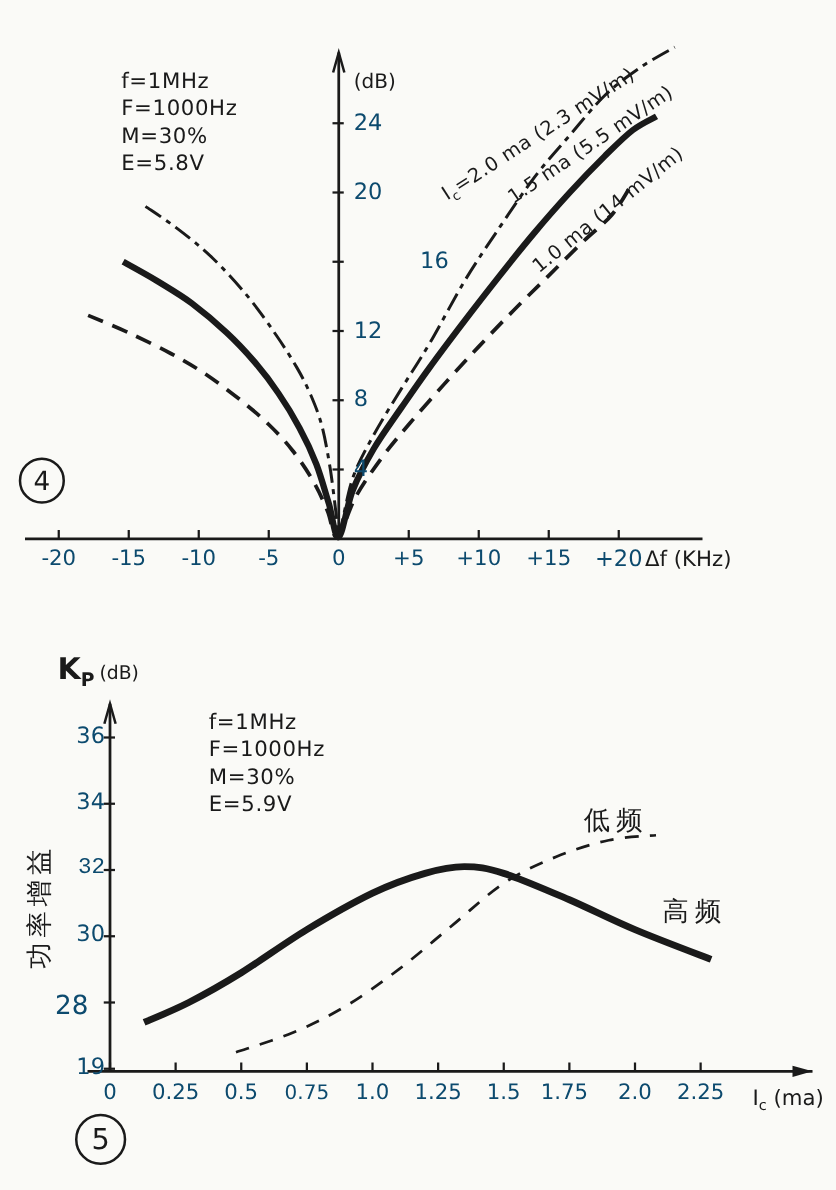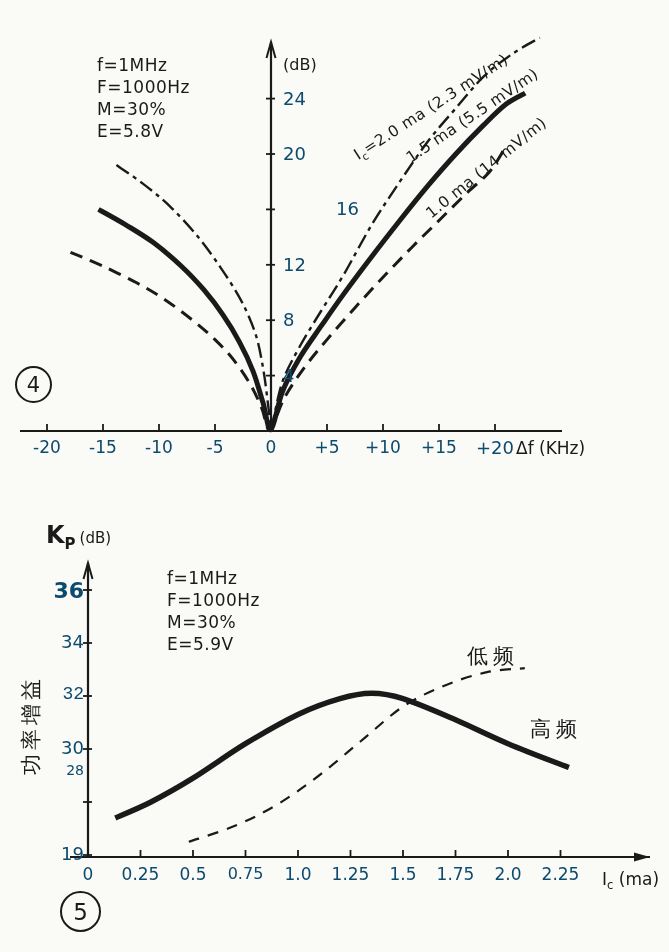--- a/index.html
+++ b/index.html
@@ -149,22 +149,22 @@
     <div class="ticklab" style="left: 283px; top: 198.4px; width: 36px; text-align: right; font-size: 18px; margin-left: 40px;">16</div>
     <div class="ticklab" style="left: 283px; top: 143px; width: 36px; text-align: left; font-size: 18px;">20</div>
     <div class="ticklab" style="left: 283px; top: 87.6px; width: 36px; text-align: left; font-size: 18px;">24</div>
     <div class="ticklab" style="left: 65px; top: 864px; width: 46px; text-align: center; font-size: 17px;">0</div>
     <div class="ticklab" style="left: 117.5px; top: 864px; width: 46px; text-align: center; font-size: 17px;">0.25</div>
     <div class="ticklab" style="left: 170px; top: 864px; width: 46px; text-align: center; font-size: 17px;">0.5</div>
     <div class="ticklab" style="left: 222.5px; top: 864px; width: 46px; text-align: center; font-size: 16px;">0.75</div>
     <div class="ticklab" style="left: 275px; top: 864px; width: 46px; text-align: center; font-size: 17px;">1.0</div>
     <div class="ticklab" style="left: 327.5px; top: 864px; width: 46px; text-align: center; font-size: 17px;">1.25</div>
     <div class="ticklab" style="left: 380px; top: 864px; width: 46px; text-align: center; font-size: 17px;">1.5</div>
-    <div class="ticklab" style="left: 432.5px; top: 864px; width: 46px; text-align: center; font-size: 17px;">1.75</div>
+    <div class="ticklab" style="left: 432.5px; top: 864px; width: 46px; font-size: 17px;">1.75</div>
     <div class="ticklab" style="left: 485px; top: 864px; width: 46px; text-align: center; font-size: 17px;">2.0</div>
     <div class="ticklab" style="left: 537.5px; top: 864px; width: 46px; text-align: center; font-size: 17px;">2.25</div>
     <div class="ticklab" style="left: 44px; top: 843px; width: 40px; text-align: right; font-size: 18px;">19</div>
-    <div class="ticklab" style="left: 44px; top: 762px; width: 40px; text-align: right; font-size: 14px;">28</div>
+    <div class="ticklab" style="left: 44px; top: 792px; width: 40px; text-align: left; font-size: 21px;">28</div>
     <div class="ticklab" style="left: 44px; top: 737px; width: 40px; text-align: right; font-size: 18px;">30</div>
     <div class="ticklab" style="left: 44px; top: 684px; width: 40px; text-align: right; font-size: 18px; font-family: Liberation Mono, monospace;">32</div>
     <div class="ticklab" style="left: 44px; top: 631px; width: 40px; text-align: right; font-size: 18px;">34</div>
-    <div class="ticklab" style="left: 44px; top: 578px; width: 40px; text-align: right; font-size: 22px; font-weight: bold;">36</div>
+    <div class="ticklab" style="left: 44px; top: 578px; width: 40px; text-align: right; font-size: 18px;">36</div>
   </div>
 
 </body></html>

